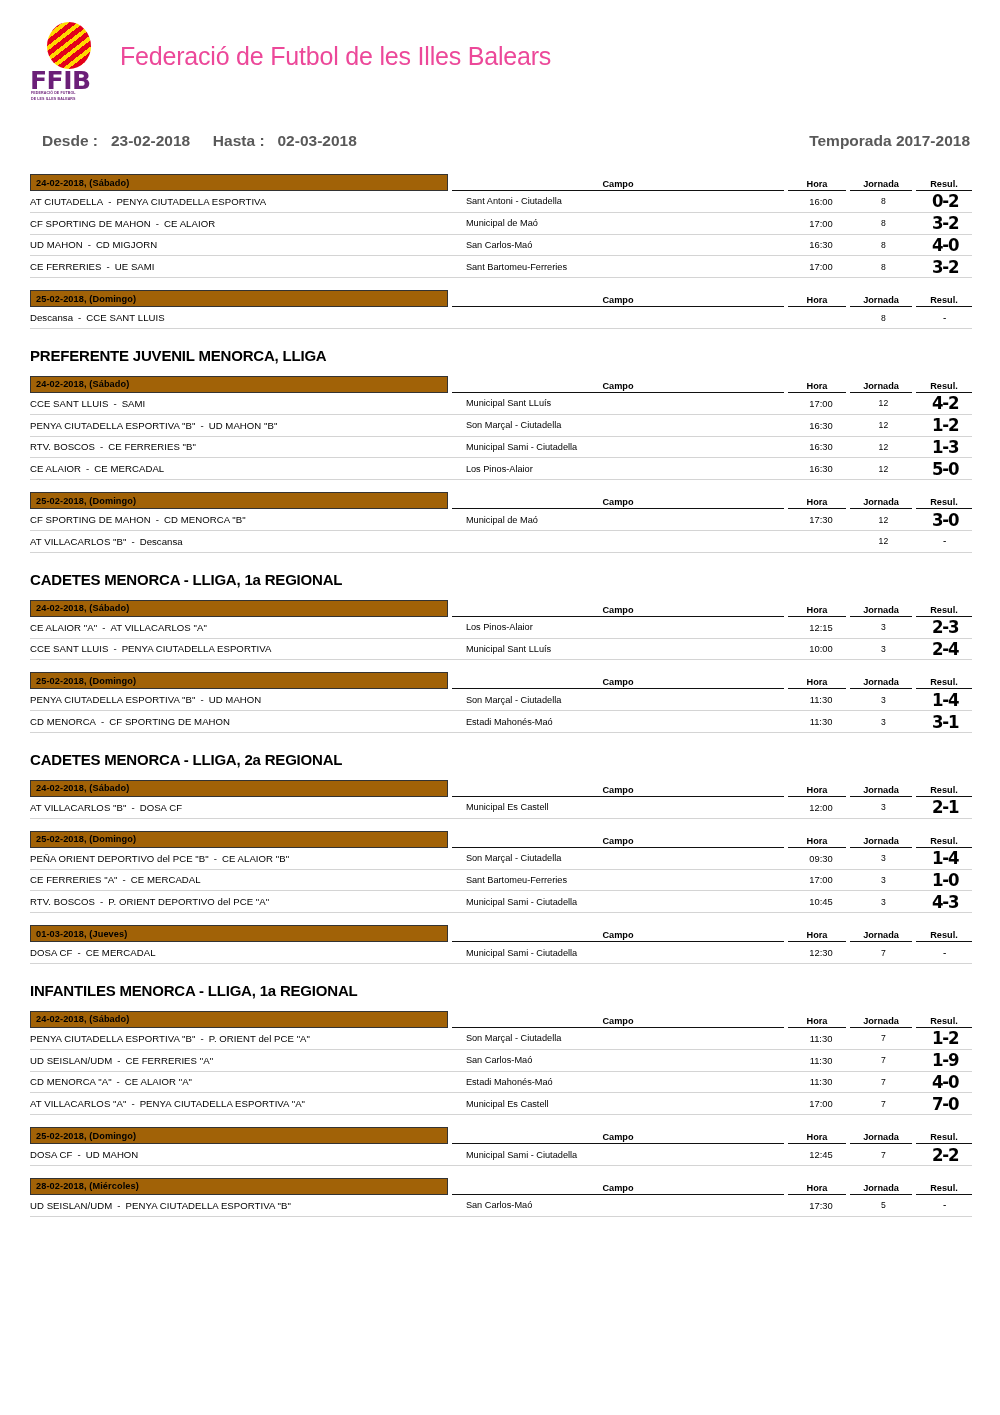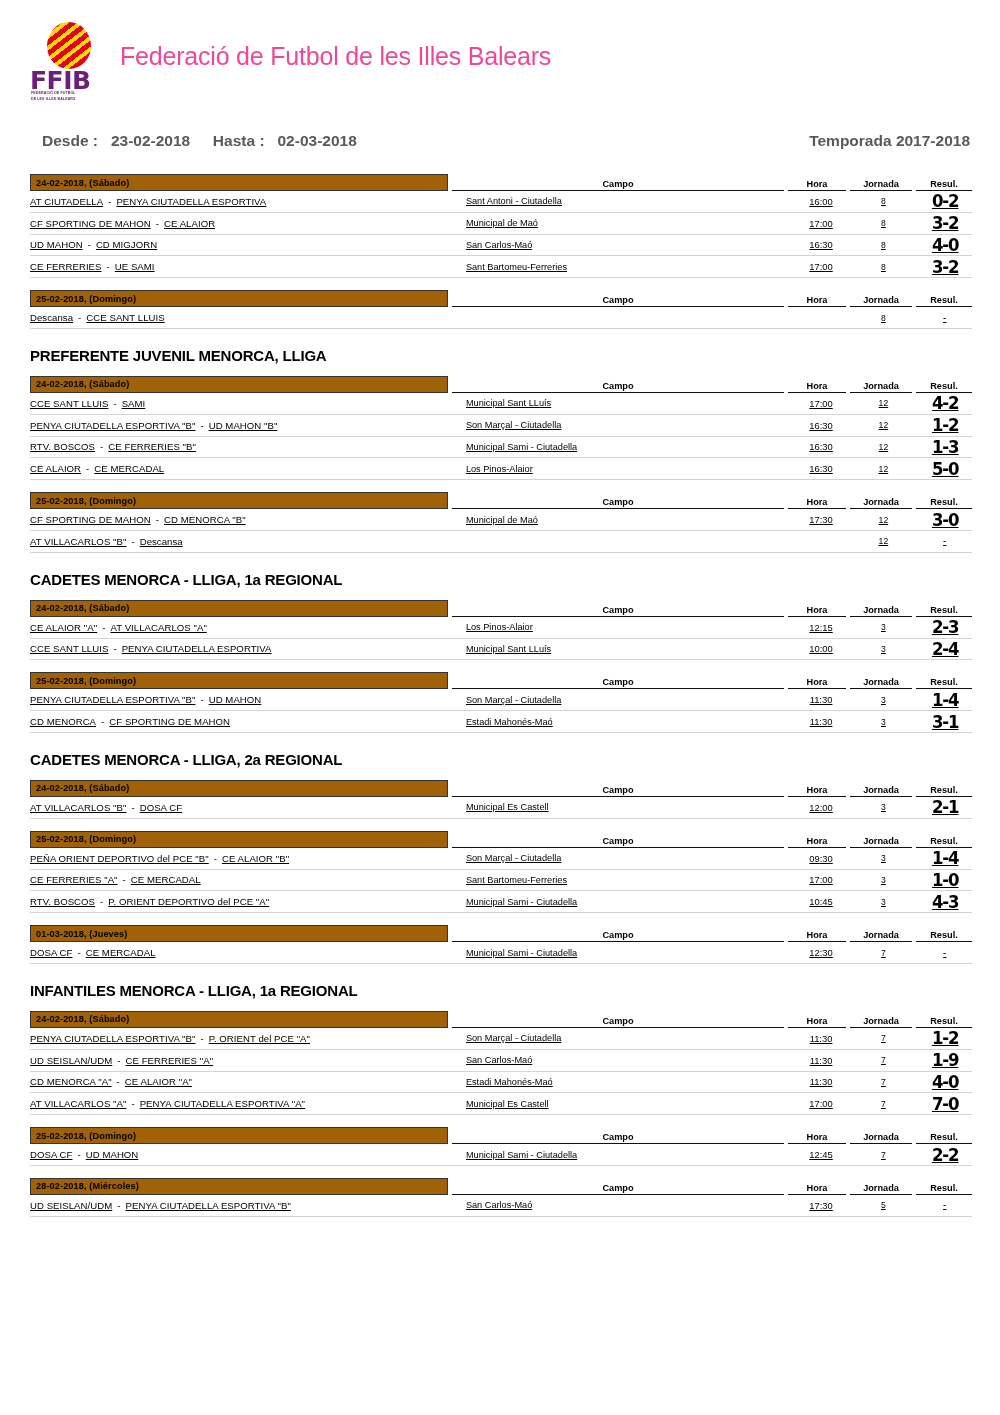--- a/index.html
+++ b/index.html
@@ -179,21 +179,20 @@
   .hc-jorn   { width: 62px; }
   .hc-resul  { width: 56px; }
 
   
   .rows { }
   .row {
     display: flex;
     align-items: center;
     height: 20.8px;
     border-bottom: 1.5px solid #d4d4d4;
-    text-decoration: underline;
   }
   .c-teams {
     width: 444px;
     box-sizing: border-box;
     font-size: 9.6px;
     color: #000;
     white-space: nowrap;
     overflow: hidden;
     letter-spacing: 0.05px;
   }

